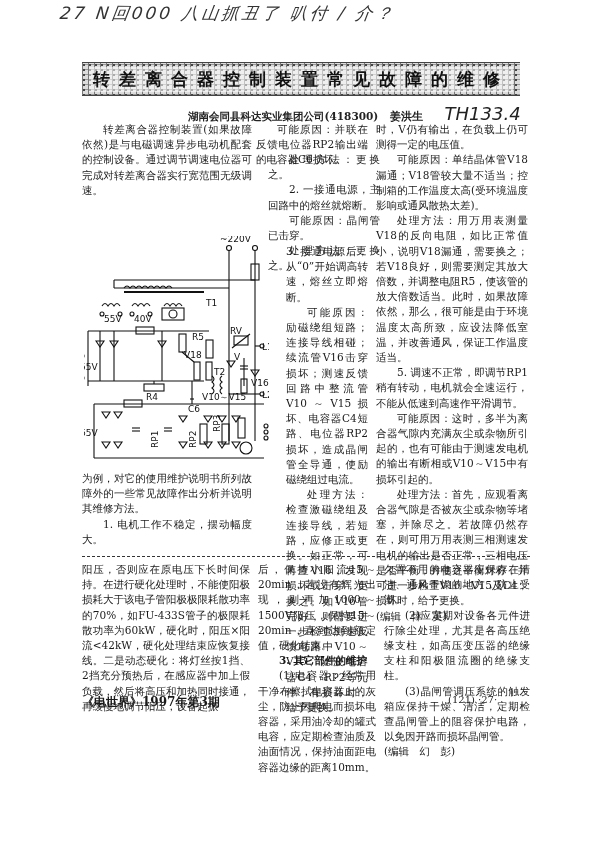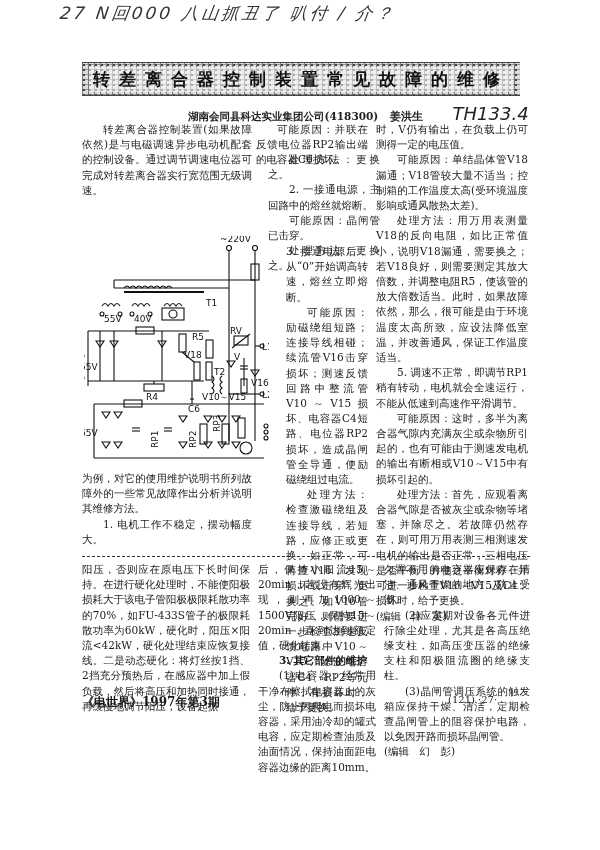--- a/index.html
+++ b/index.html
@@ -13,21 +13,21 @@
               radial-gradient(circle at 2px 2px,#444 1px,transparent 1.4px),
               repeating-linear-gradient(90deg,#777 0 1px,transparent 1px 6px),
               repeating-linear-gradient(0deg,#999 0 1px,transparent 1px 5px);
             background-size:6px 5px,auto,auto;
             border-top:1px solid #444; border-bottom:1px solid #444;
             display:flex; align-items:center; justify-content:center;text-align:right; }
   .banner-title { background:rgba(255,255,255,0.55); padding:1px 4px; font-family:"DejaVu Sans",sans-serif;
                   font-weight:bold; font-size:17px; letter-spacing:9px; color:#111; }
   .byline { position:absolute; top:103px; left:188px; font-size:10.5px; font-weight:bold; color:#222; }
   .byline .author { margin-left:8px; font-family:"DejaVu Sans",sans-serif; font-size:11px; }
-  .byline .stamp { margin-left:26px; font-family:"DejaVu Sans",sans-serif; font-style:italic; font-size:18px; font-weight:normal; }
+  .byline .stamp { margin-left:18px; font-family:"DejaVu Sans",sans-serif; font-style:italic; font-size:18px; font-weight:normal; }
   .col { position:absolute; font-size:10.5px; line-height:15.2px; text-align:justify; }
   .col p { margin:0; }
   .ind { text-indent:2em; }
   .hd { font-weight:bold; }
   .sig { text-align:left; padding-right:34px; }
   .sep { position:absolute; left:82px; width:448px; top:556px; border-top:1.5px dashed #333; }
   .footer-left { position:absolute; left:82px; top:694px; font-size:12px; font-weight:bold; }
   .footer-right { position:absolute; left:448px; top:694px; font-size:10px; }
   .circuit { position:absolute; left:84px; top:236px; width:185px; height:232px; }
   .circuit text { font-family:"DejaVu Sans",sans-serif; font-size:9px; fill:#111; }

